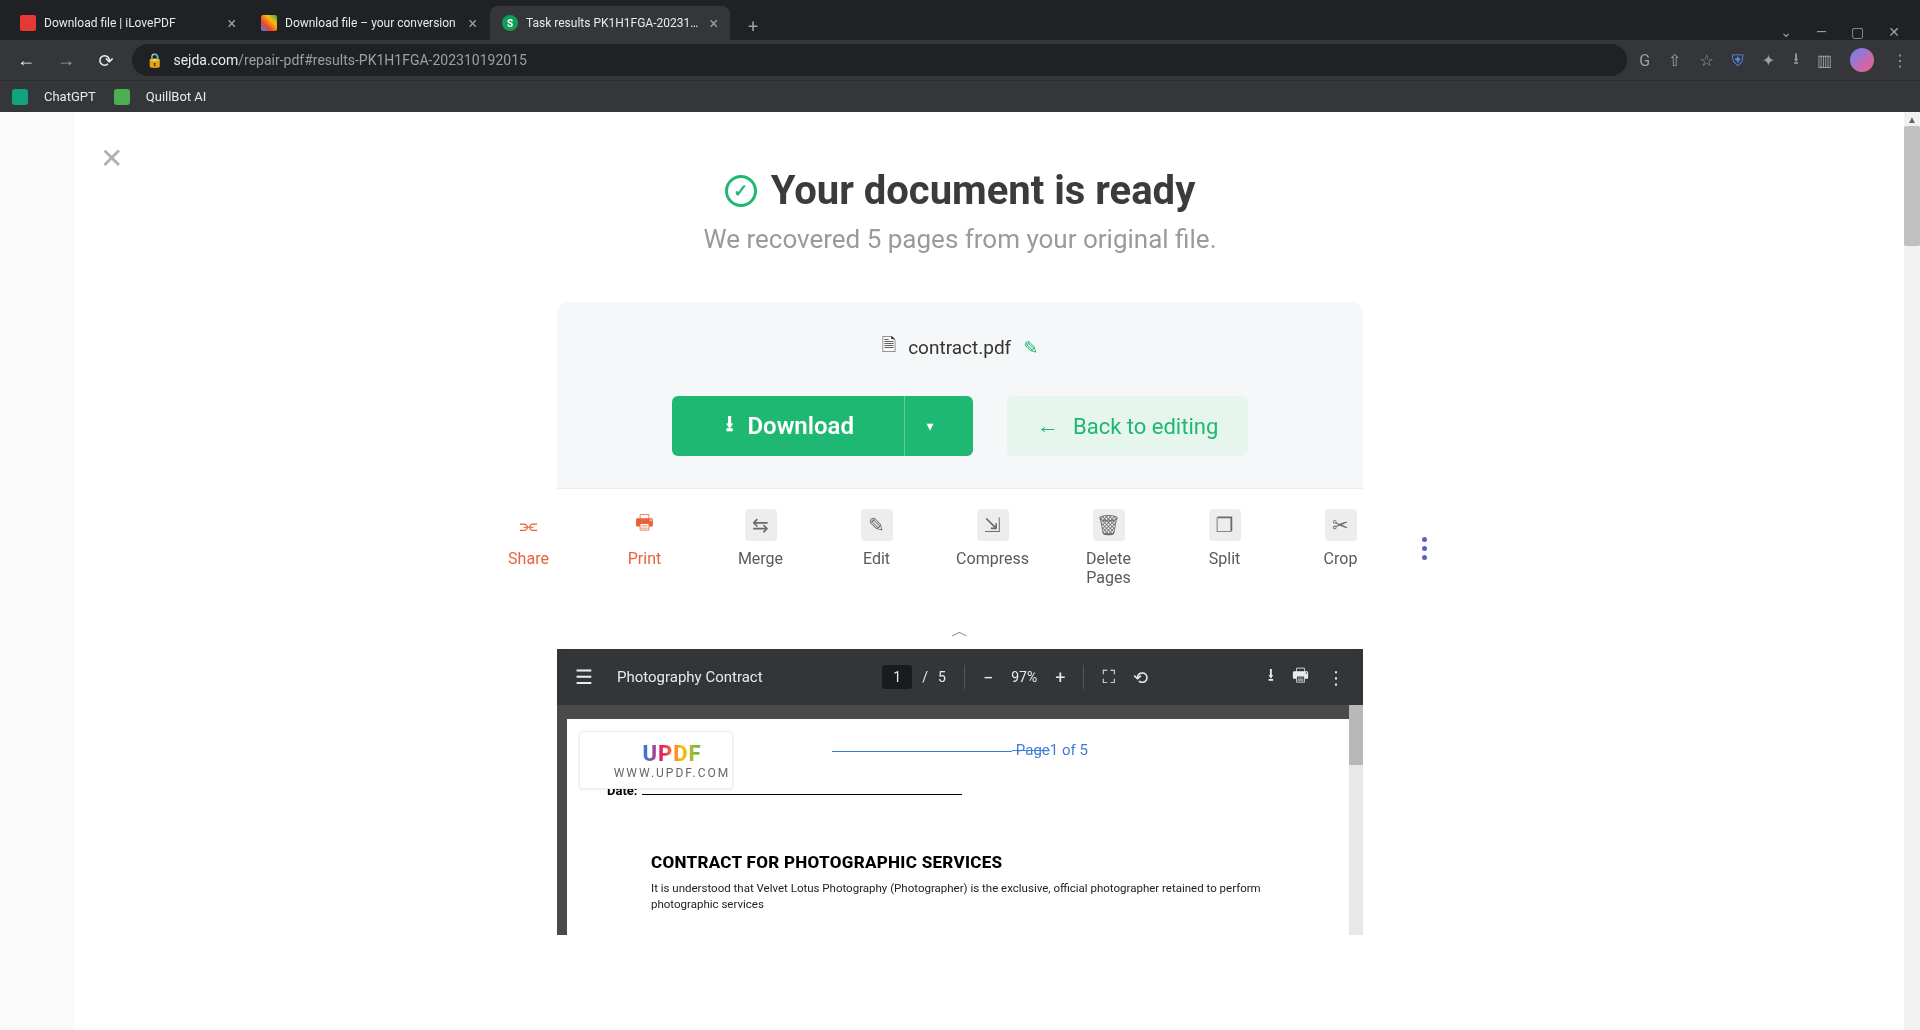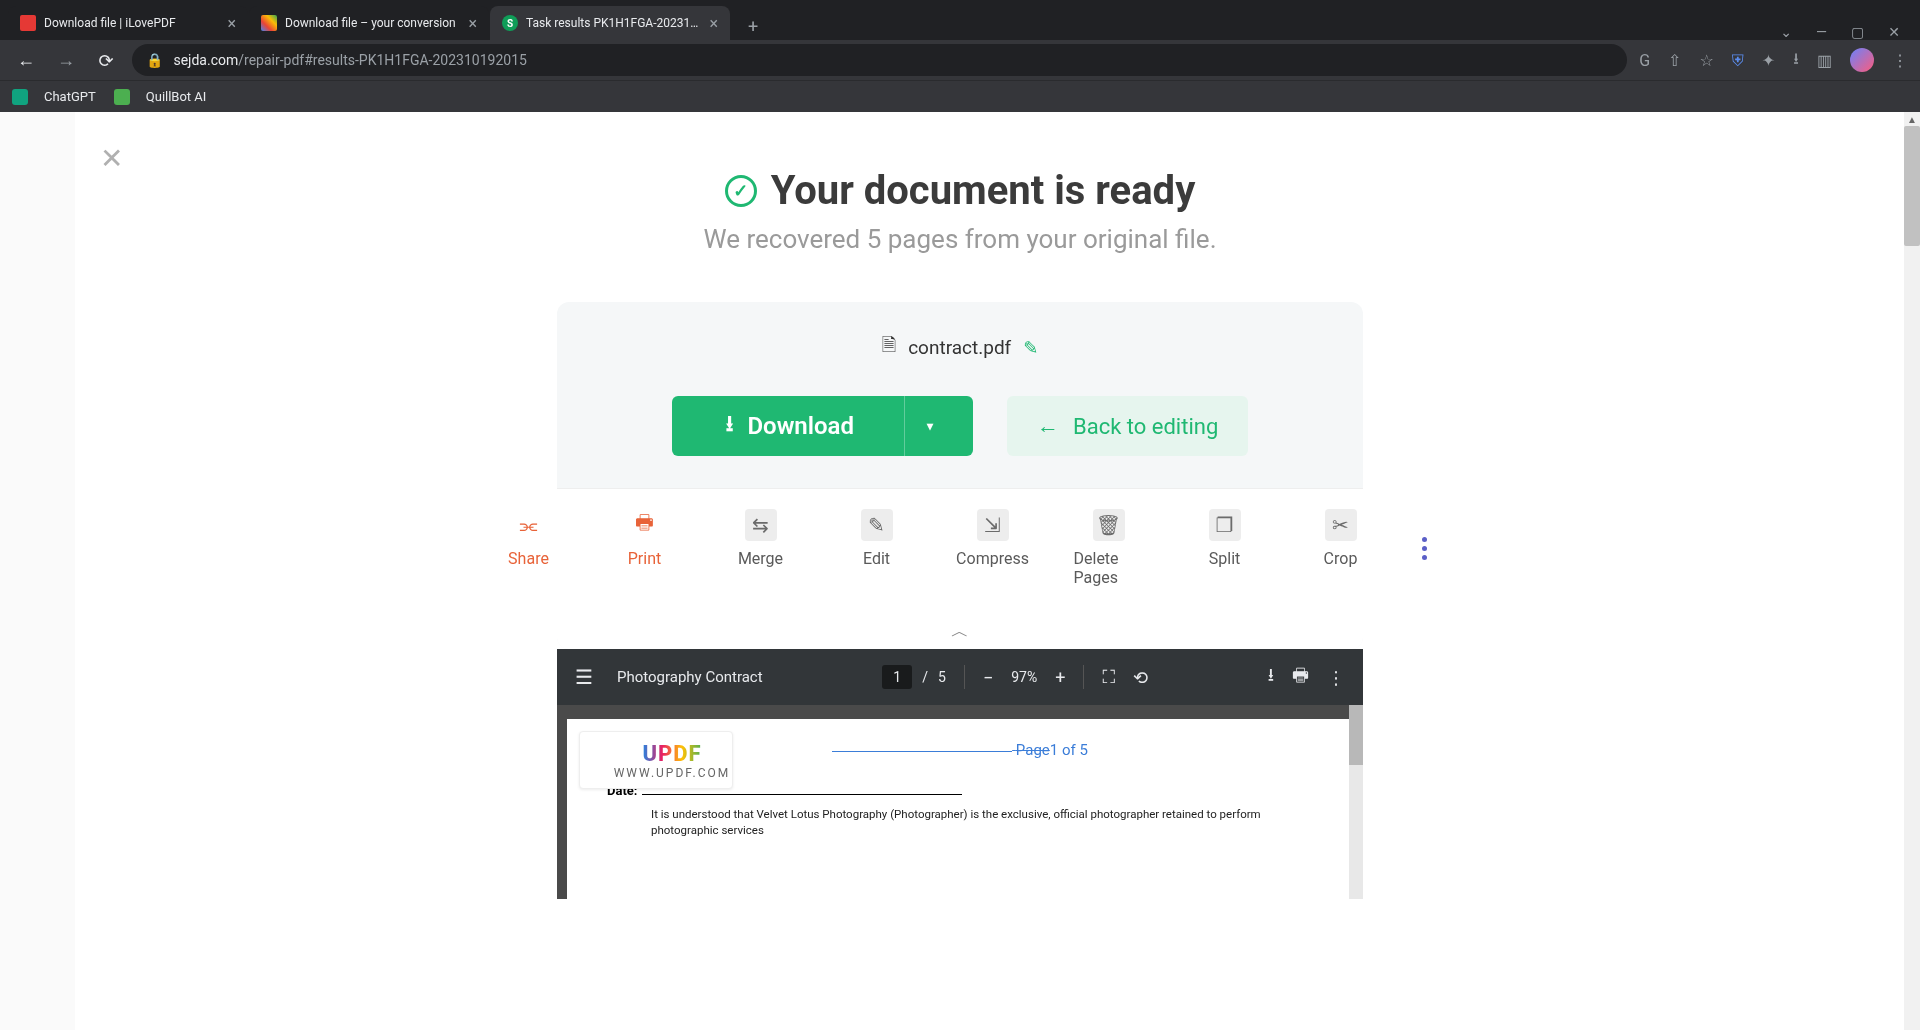--- a/index.html
+++ b/index.html
@@ -211,21 +211,21 @@
         <div class="action">
           <div class="action-icon boxed">✎</div>
           <span>Edit</span>
         </div>
         <div class="action">
           <div class="action-icon boxed">⇲</div>
           <span>Compress</span>
         </div>
         <div class="action">
           <div class="action-icon boxed">🗑</div>
-          <span style="text-align:left; line-height:1.2;">Delete Pages</span>
+          <span style="text-align:center; line-height:1.2;">Delete Pages</span>
         </div>
         <div class="action">
           <div class="action-icon boxed">❐</div>
           <span>Split</span>
         </div>
         <div class="action">
           <div class="action-icon boxed">✂</div>
           <span>Crop</span>
         </div>
         <div class="more-dots">
@@ -267,20 +267,21 @@
             <span class="logo">UPDF</span>
             <span class="sub">WWW.UPDF.COM</span>
           </div>
           <div class="page-label">
             <span style="border-bottom:1px solid #3b7dd8; display:inline-block; width:180px; vertical-align:middle;"></span>
             <span>Page</span><span class="nostrike"> 1 of 5</span>
           </div>
           <div class="date-line">
             <span>Date:</span><span class="underline"></span>
           </div>
+          <div class="contract-h">CONTRACT FOR PHOTOGRAPHIC SERVICES</div>
           <div class="contract-p">It is understood that Velvet Lotus Photography (Photographer) is the exclusive, official photographer retained to perform photographic services</div>
         </div>
         <div class="inner-scroll">
           <div class="thumb"></div>
         </div>
       </div>
     </div>
   </div>
 </div>
 

